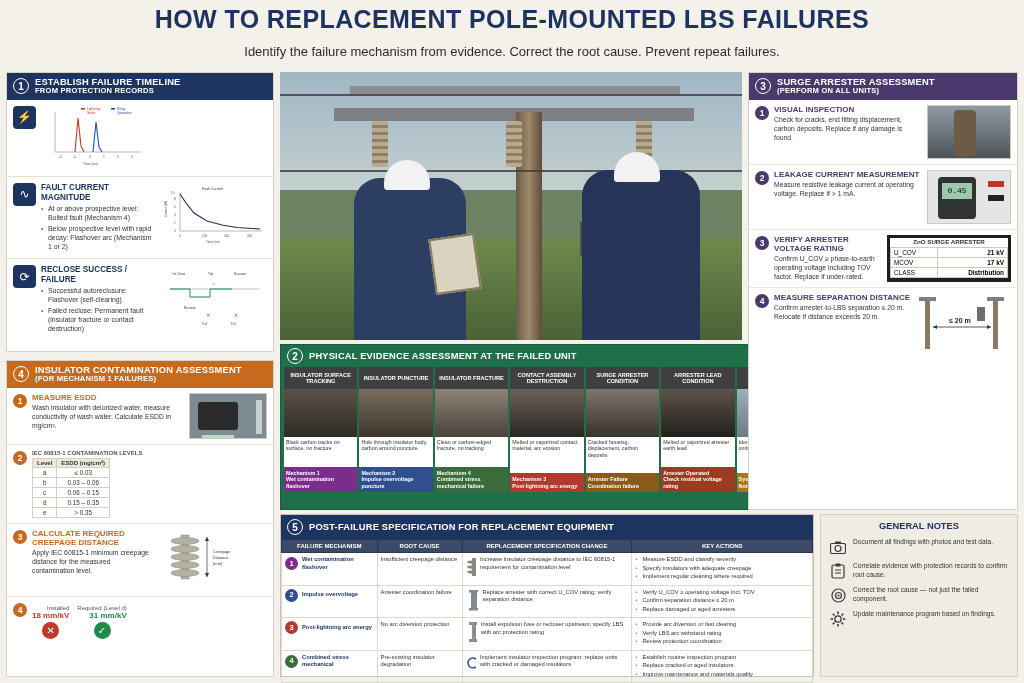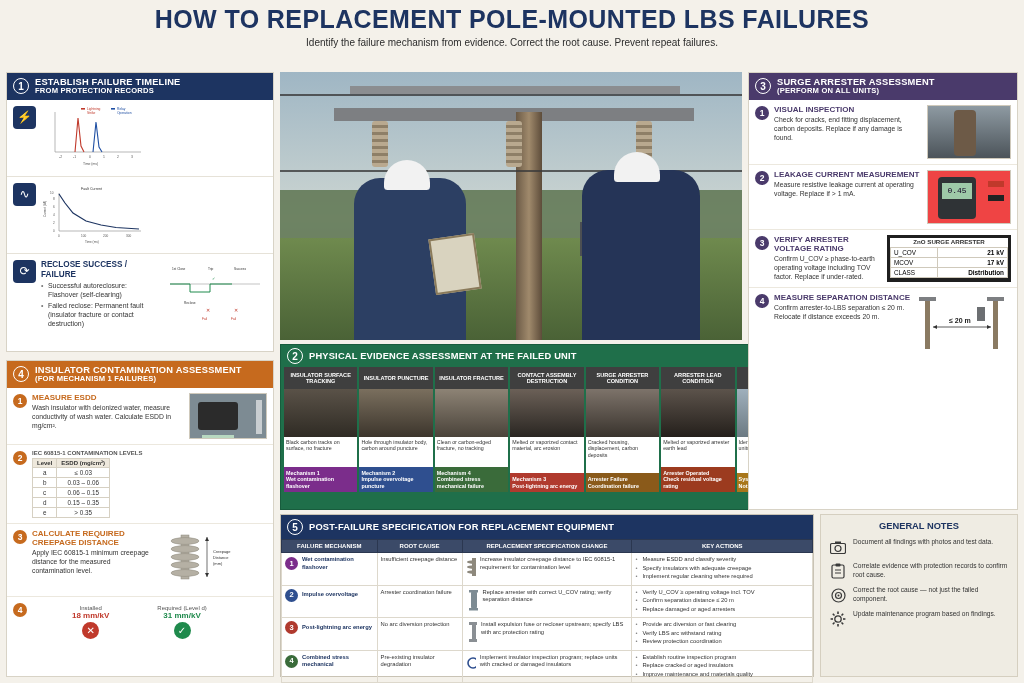--- a/index.html
+++ b/index.html
@@ -12,21 +12,21 @@
   }
   .page { position: relative; width: 1024px; height: 683px; }
 
   
   .header { text-align: center; padding: 6px 0 2px; }
   .header h1 {
     font-size: 25px; line-height: 1.08; font-weight: bold;
     color: #1d3461; letter-spacing: 0.4px;
   }
   .header h1 .l2 { display: block; }
-  .header .sub { font-size: 10px; color: #2c2c2c; margin-top: 4px; }
+  .header .sub { font-size: 13px; color: #2c2c2c; margin-top: 11px; }
 
   
   .panel { position: absolute; background: #fff; border: 1px solid #d8d3c6; }
   .ph { display: flex; align-items: center; gap: 6px; padding: 4px 6px; color: #fff; }
   .ph .num {
     width: 16px; height: 16px; border-radius: 50%;
     border: 1.4px solid #fff; display: flex; align-items: center;
     justify-content: center; font-size: 10px; font-weight: bold; flex: 0 0 auto;
   }
   .ph .t { font-size: 9.3px; font-weight: bold; line-height: 1.12; letter-spacing: .2px; }
@@ -60,21 +60,21 @@
     justify-content: center; flex: 0 0 auto; margin-top: 1px;
   }
   .stept { flex: 1 1 auto; }
   .stept .h { font-size: 8px; font-weight: bold; color: #c66a1e; line-height: 1.15; }
   .stept .b { font-size: 6.8px; color: #333; line-height: 1.32; margin-top: 2px; }
   .lvltbl { border-collapse: collapse; font-size: 6.3px; }
   .lvltbl th { background: #eee8dc; color: #333; border: 1px solid #d6d0c2; padding: 1px 4px; font-size: 6px; }
   .lvltbl td { border: 1px solid #d6d0c2; padding: 1px 4px; text-align: center; color: #333; }
   .lvlcap { font-size: 6px; font-weight: bold; color: #555; margin-bottom: 2px; }
   .cmpbox { display: flex; gap: 8px; margin-top: 3px; }
-  .cmpcell { text-align: center; margin-left: 40px; }
+  .cmpcell { text-align: right; }
   .cmpcell .lab { font-size: 6px; color: #555; }
   .cmpcell .val { font-size: 8px; font-weight: bold; }
   .badge-x, .badge-v {
     width: 17px; height: 17px; border-radius: 50%; color: #fff;
     font-size: 10px; display: flex; align-items: center; justify-content: center;
     margin: 2px auto 0;
   }
   .badge-x { background: #c0392b; }
   .badge-v { background: #1f8a4c; }
 
@@ -186,20 +186,27 @@
             <rect x="70" y="2" width="4" height="1.6" fill="#1f4fa3"></rect>
             <text x="76" y="4.4" fill="#1f4fa3">Relay</text>
             <text x="76" y="8.4" fill="#1f4fa3">Operation</text>
           </g>
         </svg>
       </div>
     </div>
 
     <div class="p1row">
       <div class="p1ic">∿</div>
+      <div class="p1txt">
+        <div class="h">FAULT CURRENT MAGNITUDE</div>
+        <ul>
+          <li>At or above prospective level: Bolted fault (Mechanism 4)</li>
+          <li>Below prospective level with rapid decay: Flashover arc (Mechanism 1 or 2)</li>
+        </ul>
+      </div>
       <div class="p1fig">
         <svg viewBox="0 0 105 62" width="105" height="62">
           <rect x="0" y="0" width="105" height="62" fill="#fff"></rect>
           <text x="40" y="7" font-size="3.6" fill="#333">Fault Current</text>
           <line x1="18" y1="48" x2="100" y2="48" stroke="#999" stroke-width=".7"></line>
           <line x1="18" y1="10" x2="18" y2="48" stroke="#999" stroke-width=".7"></line>
           <polyline points="18,11 24,20 32,30 45,38 60,42 75,44.5 98,46" fill="none" stroke="#1d3461" stroke-width="1.2"></polyline>
           <g font-size="3.1" fill="#555">
             <text x="12" y="49">0</text>
               <text x="12" y="41">2</text>
@@ -592,21 +599,21 @@
         <div style="position:absolute;left:26px;top:4px;width:22px;height:46px;background:#6d5a47;border-radius:4px;"></div>
       </div>
     </div>
 
     <div class="p3step">
       <div class="p3n">2</div>
       <div class="p3t">
         <div class="h">LEAKAGE CURRENT MEASUREMENT</div>
         <div class="b">Measure resistive leakage current at operating voltage. Replace if &gt; 1 mA.</div>
       </div>
-      <div class="arr-photo" style="background:#ef4444;">
+      <div class="arr-photo" style="background:#e5e5e5;">
         <div style="position:absolute;left:10px;top:6px;width:38px;height:42px;background:#2f3336;border-radius:4px;"></div>
         <div style="position:absolute;left:14px;top:12px;width:30px;height:16px;background:#9ec9a8;font-size:8px;color:#102;display:flex;align-items:center;justify-content:center;font-family:'Liberation Mono',monospace;">0.45</div>
         <div style="position:absolute;right:6px;top:10px;width:16px;height:6px;background:#c0392b;"></div>
         <div style="position:absolute;right:6px;top:24px;width:16px;height:6px;background:#222;"></div>
       </div>
     </div>
 
     <div class="p3step">
       <div class="p3n">3</div>
       <div class="p3t">

